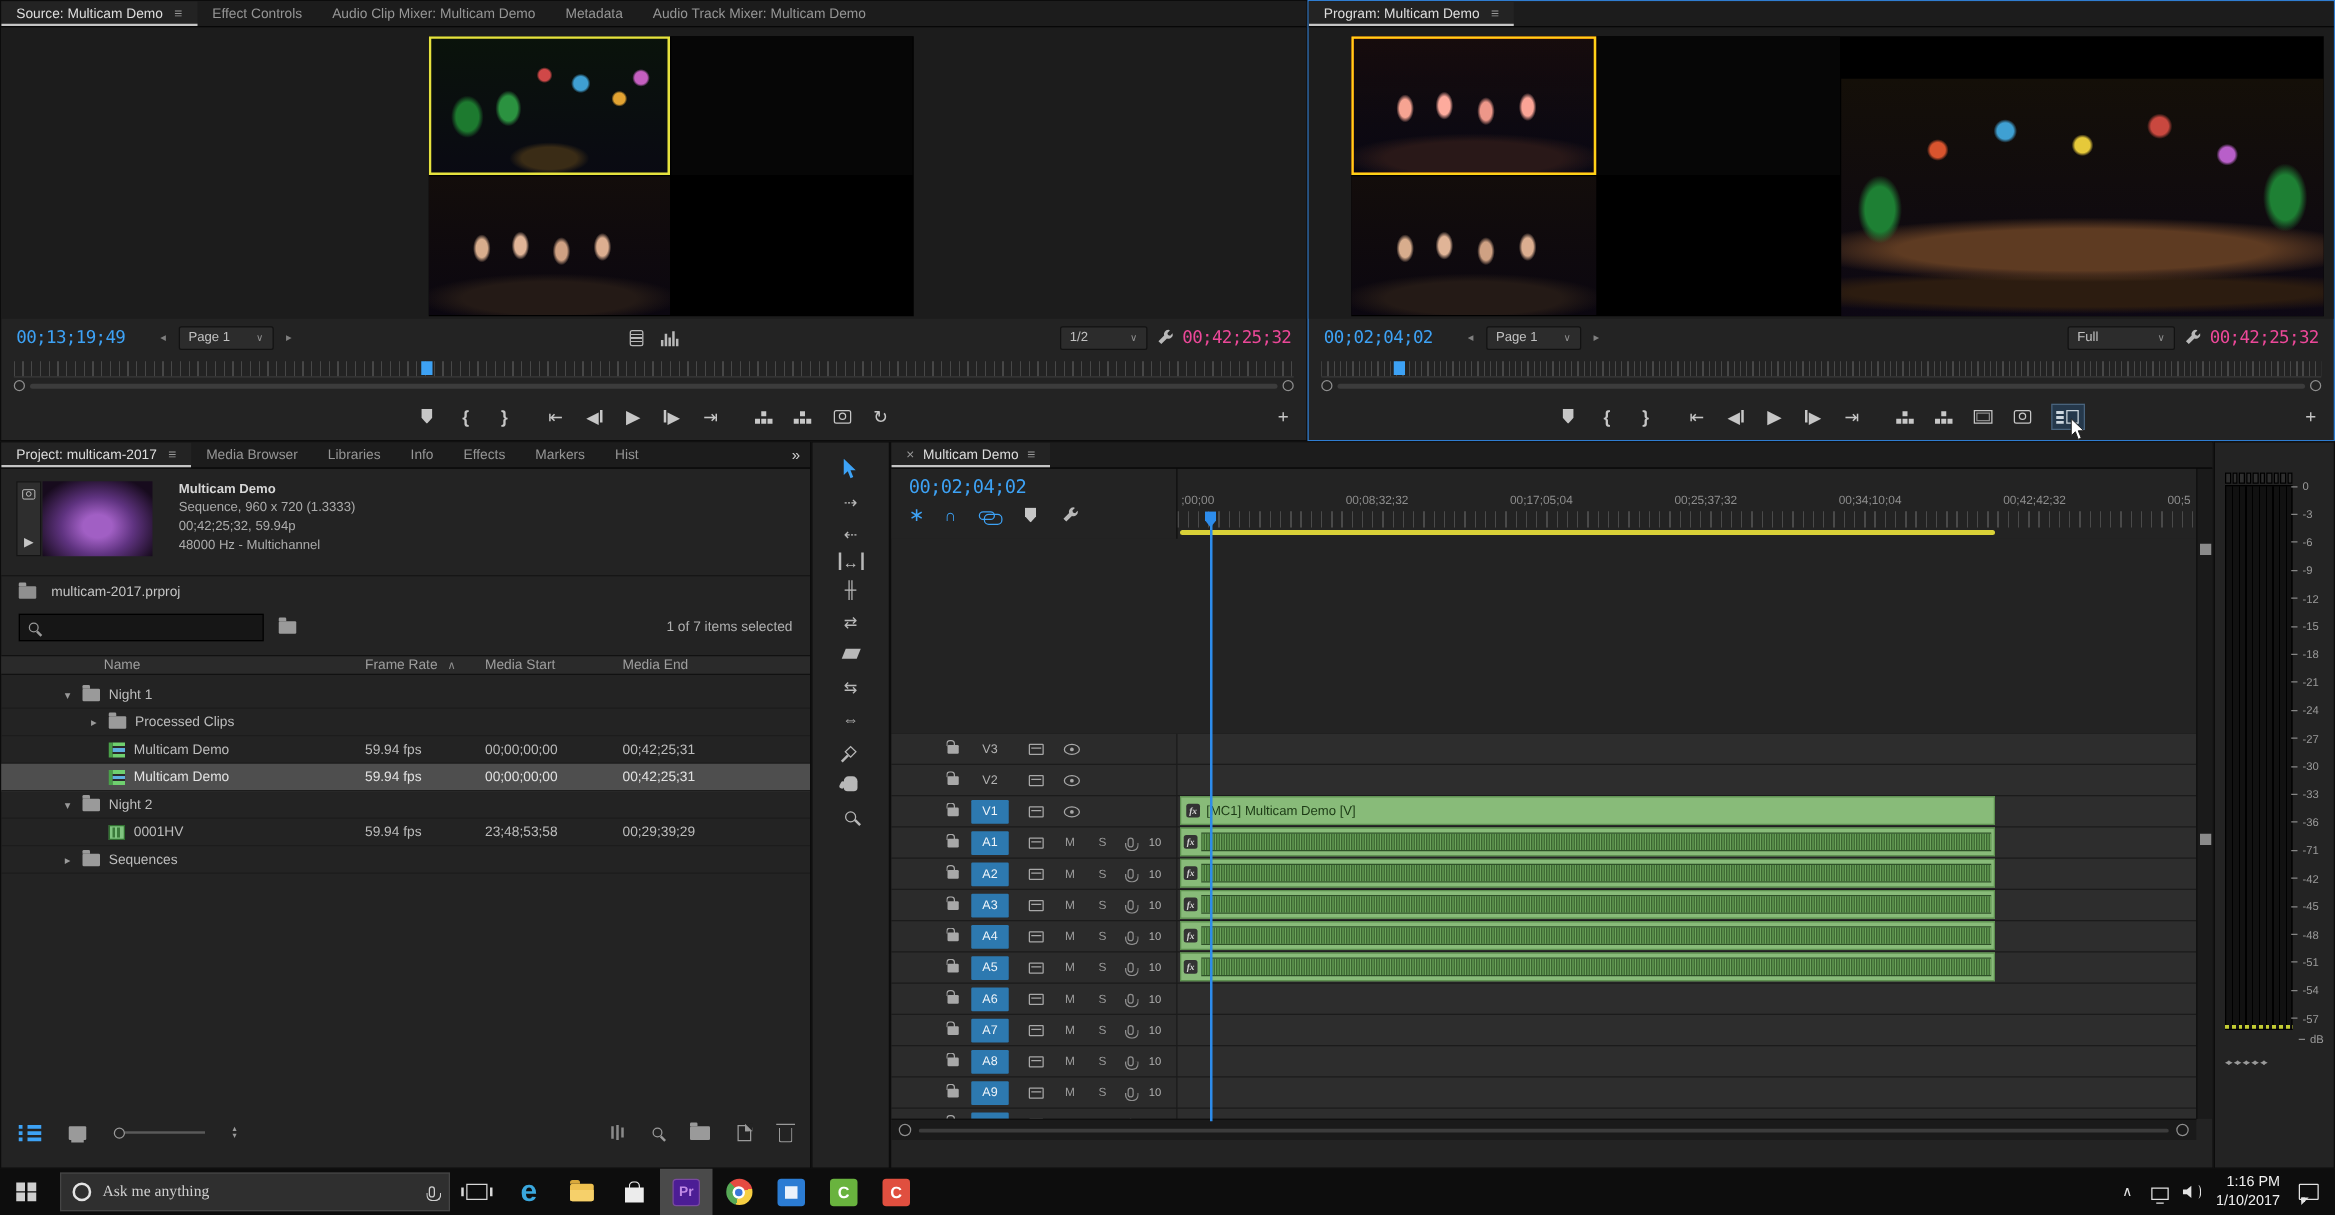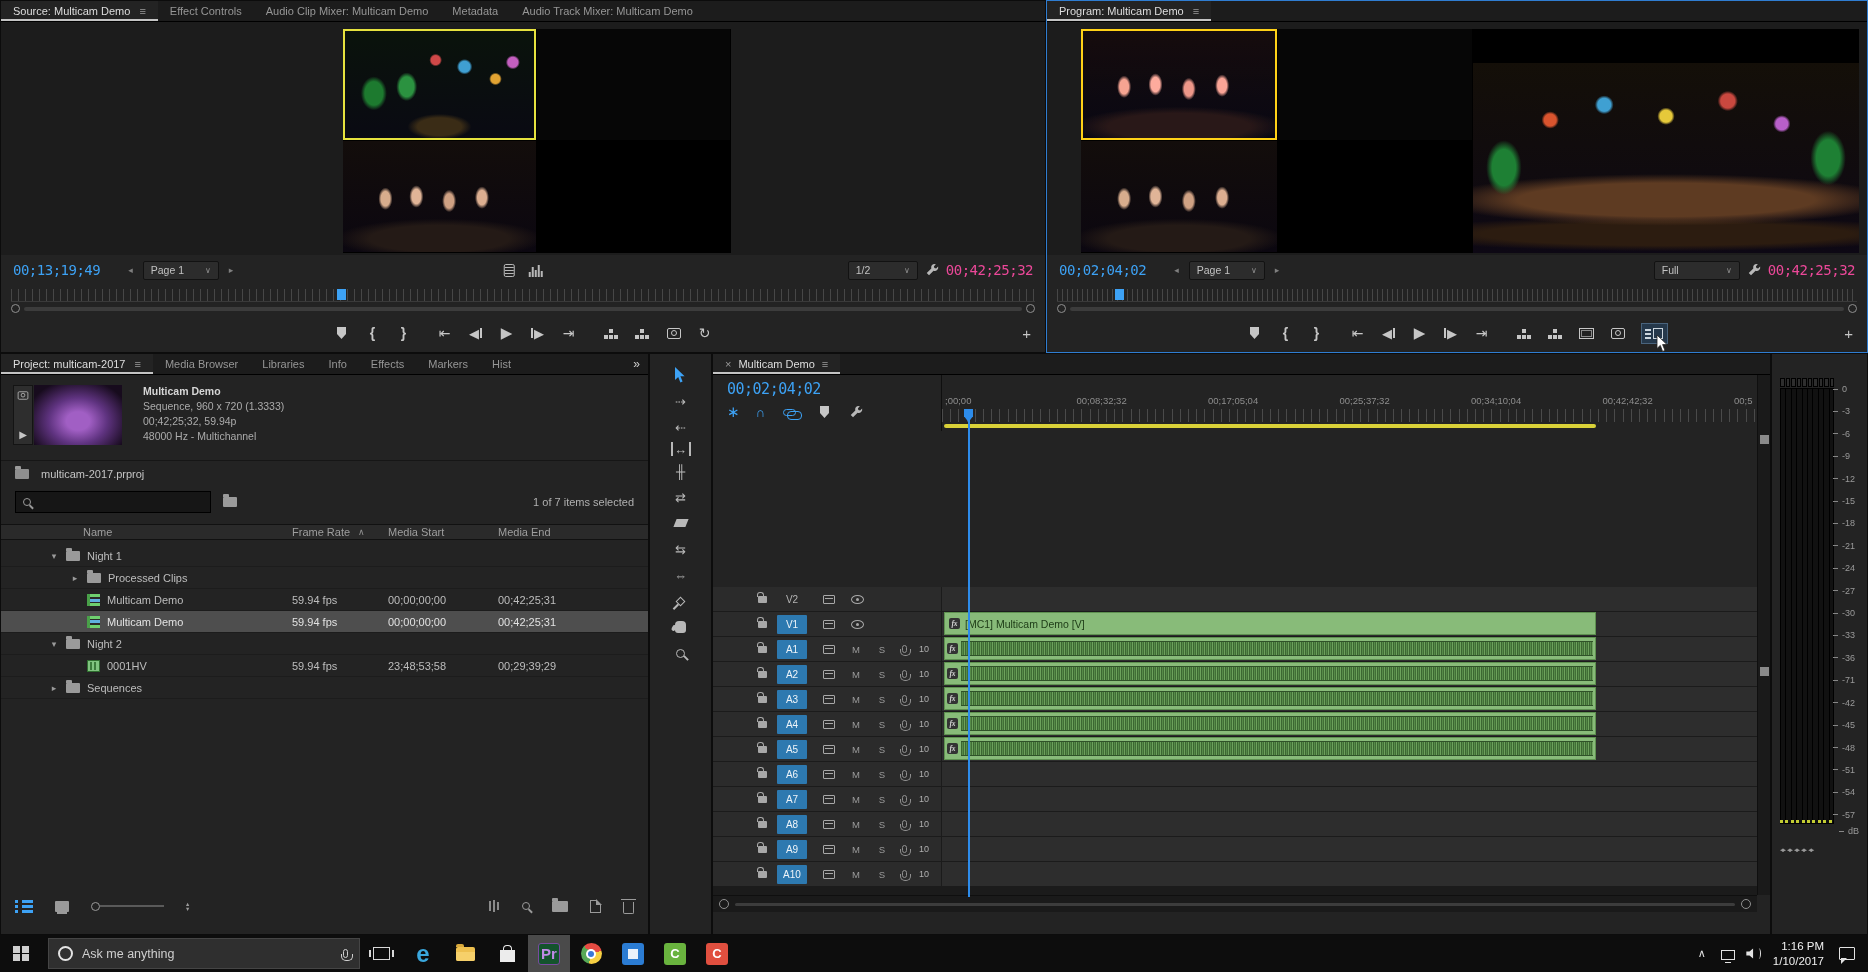--- a/index.html
+++ b/index.html
@@ -106,21 +106,21 @@
 
 .mtick{display:flex;align-items:center;gap:4px;color:#9a9a9a;font-size:9px;height:10px}
 .mtick i{width:5px;height:1px;background:#888}
 
 #taskbar{position:absolute;left:0;top:935px;width:1868px;height:37px;background:#0d0d0d;display:flex;align-items:center}
 .tbslot{width:42px;height:37px;display:flex;align-items:center;justify-content:center}
 .winlogo{display:grid;grid-template-columns:7px 7px;grid-template-rows:7px 7px;gap:1.5px}
 .winlogo i{background:#cfcfcf}
 .cortana{width:312px;height:31px;background:#2f2f2f;border:1px solid #454545;display:flex;align-items:center;gap:9px;padding:0 9px;margin-left:6px}
 .cortana .ring{width:15px;height:15px;border:2px solid #e4e4e4;border-radius:50%;flex:0 0 auto}
-.cortana input{flex:1;background:transparent;border:none;outline:none;color:#cfcfcf;font-size:12.5px;font-family:Liberation Sans, sans-serif}
+.cortana input{flex:1;background:transparent;border:none;outline:none;color:#cfcfcf;font-size:12.5px;font-family:Liberation Serif, serif}
 .cortana input::placeholder{color:#cfcfcf}
 .micbody{width:5px;height:9px;border:1.5px solid #d0d0d0;border-radius:3px;position:relative;flex:0 0 auto;margin-right:2px}
 .micbody::after{content:"";position:absolute;left:-3.5px;top:4px;width:10px;height:6px;border:1.5px solid #d0d0d0;border-top:none;border-radius:0 0 5px 5px}
 .appico{width:22px;height:22px;border-radius:3px;display:flex;align-items:center;justify-content:center;font-weight:bold;color:#fff}
 .tvw{width:17px;height:13px;border:1.5px solid #d8d8d8;position:relative}
 .tvw::before{content:"";position:absolute;left:-5px;top:2px;width:2px;height:7px;background:#d8d8d8}
 .tvw::after{content:"";position:absolute;right:-5px;top:2px;width:2px;height:7px;background:#d8d8d8}
 .folder-big{width:19px;height:14px;background:#eec04f;border-radius:2px;position:relative}
 .folder-big::before{content:"";position:absolute;top:-3px;left:0;width:8px;height:3px;background:#d9a93c;border-radius:2px 2px 0 0}
 .folder-big::after{content:"";position:absolute;left:0;right:0;bottom:0;height:9px;background:#f6d06a;border-radius:0 0 2px 2px}
@@ -608,20 +608,31 @@
         <span>00;42;42;32</span>
         <span>00;5</span>
       </div>
     <div class="abs" style="left:0;right:0;top:34px;height:13px;background:repeating-linear-gradient(90deg,#4a4a4a 0 1px,transparent 1px 8.2px)"></div>
     <div class="abs" style="left:2px;top:49px;width:652px;height:4px;background:#d9d138;border-radius:2px"></div>
   </div>
 
   <div class="abs" style="left:0;top:233px;right:13px;height:310px;overflow:hidden;background:#1b1b1b">
     <div>
 
+        <div class="trow">
+          <div class="thead">
+            <span class="icon-lock"></span>
+            <span class="tbadge">V3</span>
+            <span class="icon-sync"></span>
+            <span class="icon-eye"></span>
+          </div>
+          <div class="tcontent">
+            
+          </div>
+        </div>
 
         <div class="trow">
           <div class="thead">
             <span class="icon-lock"></span>
             <span class="tbadge">V2</span>
             <span class="icon-sync"></span>
             <span class="icon-eye"></span>
           </div>
           <div class="tcontent">
             
@@ -958,21 +969,21 @@
   <div class="tbslot">
       <span class="appico" style="color:#3aa7dd;font-size:24px;font-weight:bold">e</span>
     </div>
   <div class="tbslot">
       <span class="folder-big"></span>
     </div>
   <div class="tbslot">
       <span class="bag"></span>
     </div>
   <div class="tbslot" style="background:#4a4a4a">
-      <span class="appico" style="background:#14532d;color:#c08ae6;font-size:15px;border:1px solid #7a4aa0">Pr</span>
+      <span class="appico" style="background:#4c1d95;color:#c08ae6;font-size:11px;border:1px solid #7a4aa0">Pr</span>
     </div>
   <div class="tbslot">
       <span class="chromeico"></span>
     </div>
   <div class="tbslot">
       <span class="appico" style="background:#2b7cd3">
         <i style="width:10px;height:10px;background:#eaf2fb;display:block"></i>
       </span>
     </div>
   <div class="tbslot">

